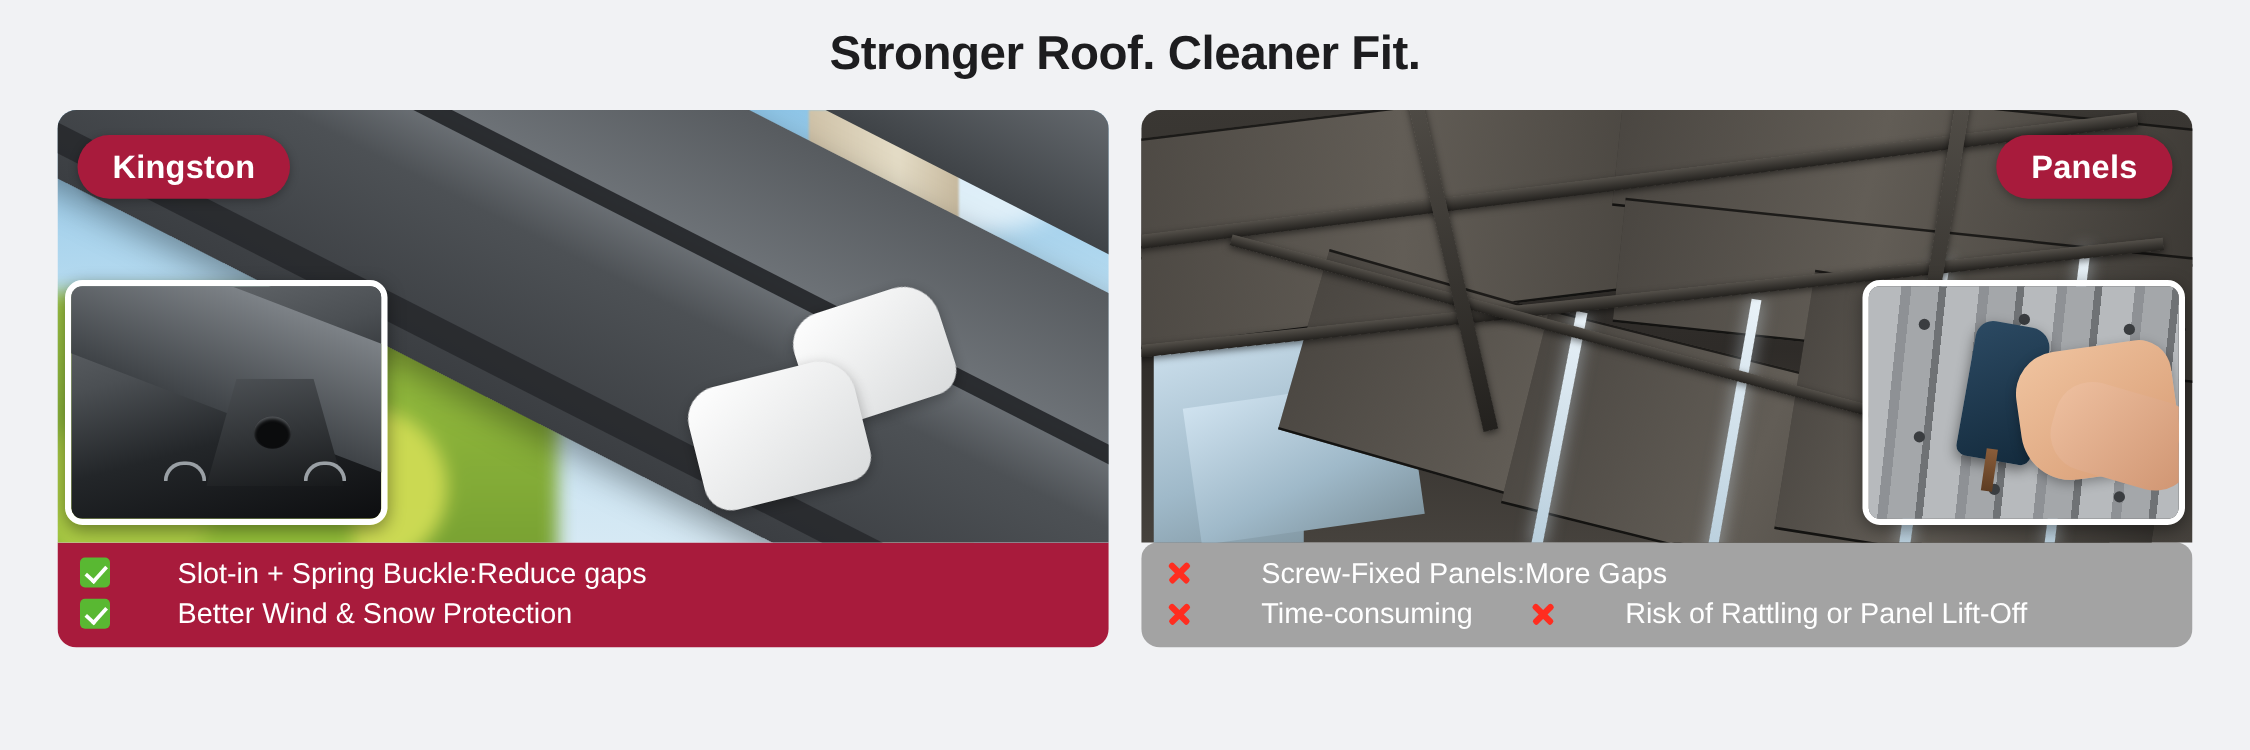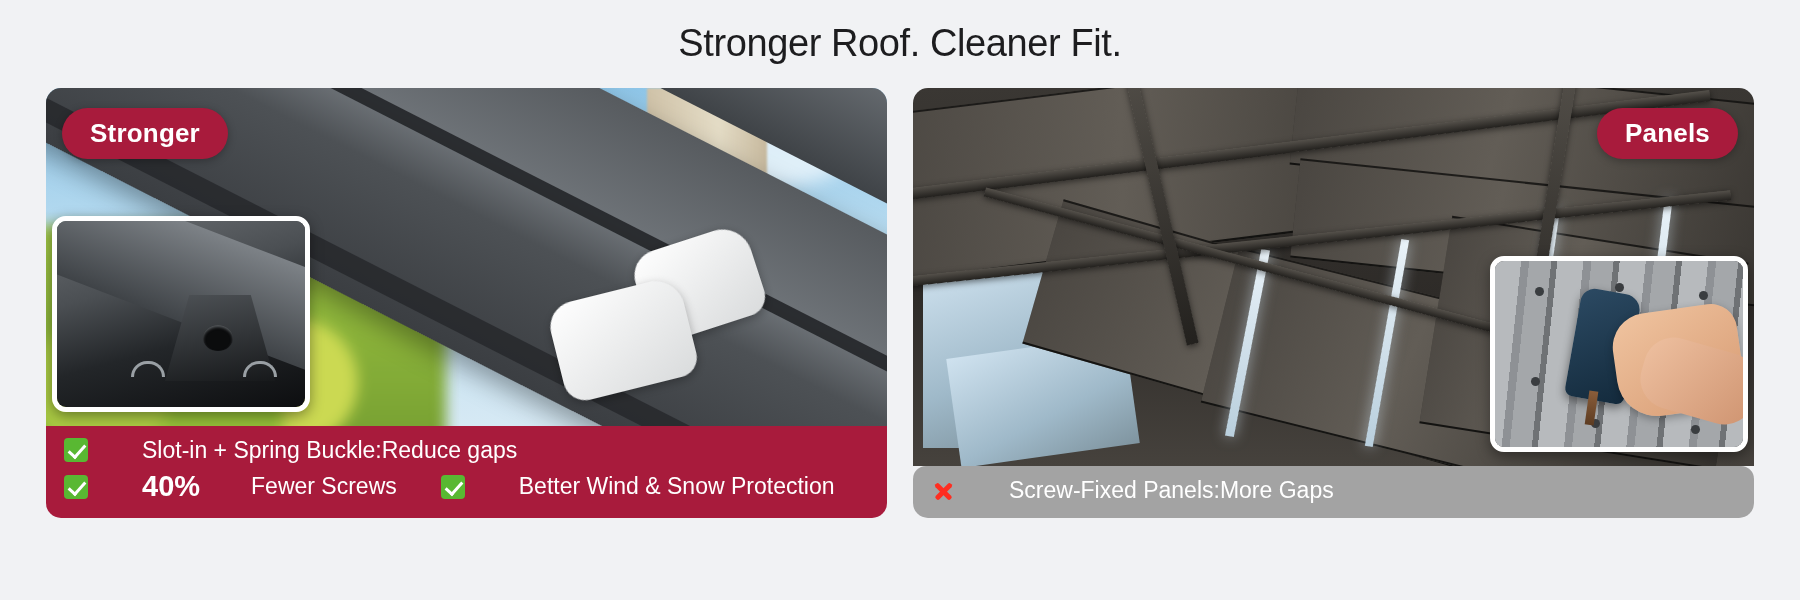--- a/index.html
+++ b/index.html
@@ -14,21 +14,21 @@
   }
 
   
   .header {
     width: 100%;
     padding-top: 22px;
     text-align: center;
   }
   .header-title {
     font-size: 38px;
-    font-weight: normal;
+    font-weight: bold;
     color: #1d1d1f;
     letter-spacing: -0.4px;
     line-height: 1.15;
   }
   .header-subtitle {
     font-size: 24px;
     font-weight: normal;
     color: #2b2b2e;
     margin-top: 8px;
     line-height: 1.2;
@@ -403,46 +403,41 @@
       <div class="house-wall"></div>
       <div class="arm"></div>
       <div class="wristband"></div>
       <div class="foliage"></div>
       <div class="roof-slab-2"></div>
       <div class="gutter"></div>
       <div class="roof-slab"></div>
       <div class="glove glove-a"></div>
       <div class="glove glove-b"></div>
 
-      <div class="brand-badge left">Stronger</div>
+      <div class="brand-badge left">Kingston</div>
 
       <div class="inset left">
         <div class="inset-bracket">
           <div class="bracket-bar"></div>
           <div class="bracket-clip"></div>
           <div class="bracket-hole"></div>
           <div class="bracket-spring s1"></div>
           <div class="bracket-spring s2"></div>
         </div>
       </div>
     </div>
 
     <div class="caption caption-left">
       <div class="cap-row">
         <span class="cap-item">
           <span class="mark mark-check"></span>
           <span>Slot-in + Spring Buckle:Reduce gaps</span>
         </span>
       </div>
       <div class="cap-row">
-        <span class="cap-item">
-          <span class="mark mark-check"></span>
-          <span class="cap-strong">40%</span>
-          <span>Fewer Screws</span>
-        </span>
         <span class="cap-item">
           <span class="mark mark-check"></span>
           <span>Better Wind &amp; Snow Protection</span>
         </span>
       </div>
     </div>
   </div>
 
   <div class="panel">
 
@@ -489,17 +484,27 @@
       </div>
     </div>
 
     <div class="caption caption-right">
       <div class="cap-row">
         <span class="cap-item">
           <span class="mark mark-x"></span>
           <span>Screw-Fixed Panels:More Gaps</span>
         </span>
       </div>
+      <div class="cap-row">
+        <span class="cap-item">
+          <span class="mark mark-x"></span>
+          <span>Time-consuming</span>
+        </span>
+        <span class="cap-item">
+          <span class="mark mark-x"></span>
+          <span>Risk of Rattling or Panel Lift-Off</span>
+        </span>
+      </div>
     </div>
   </div>
 
 
 </div>
 
 </body></html>

